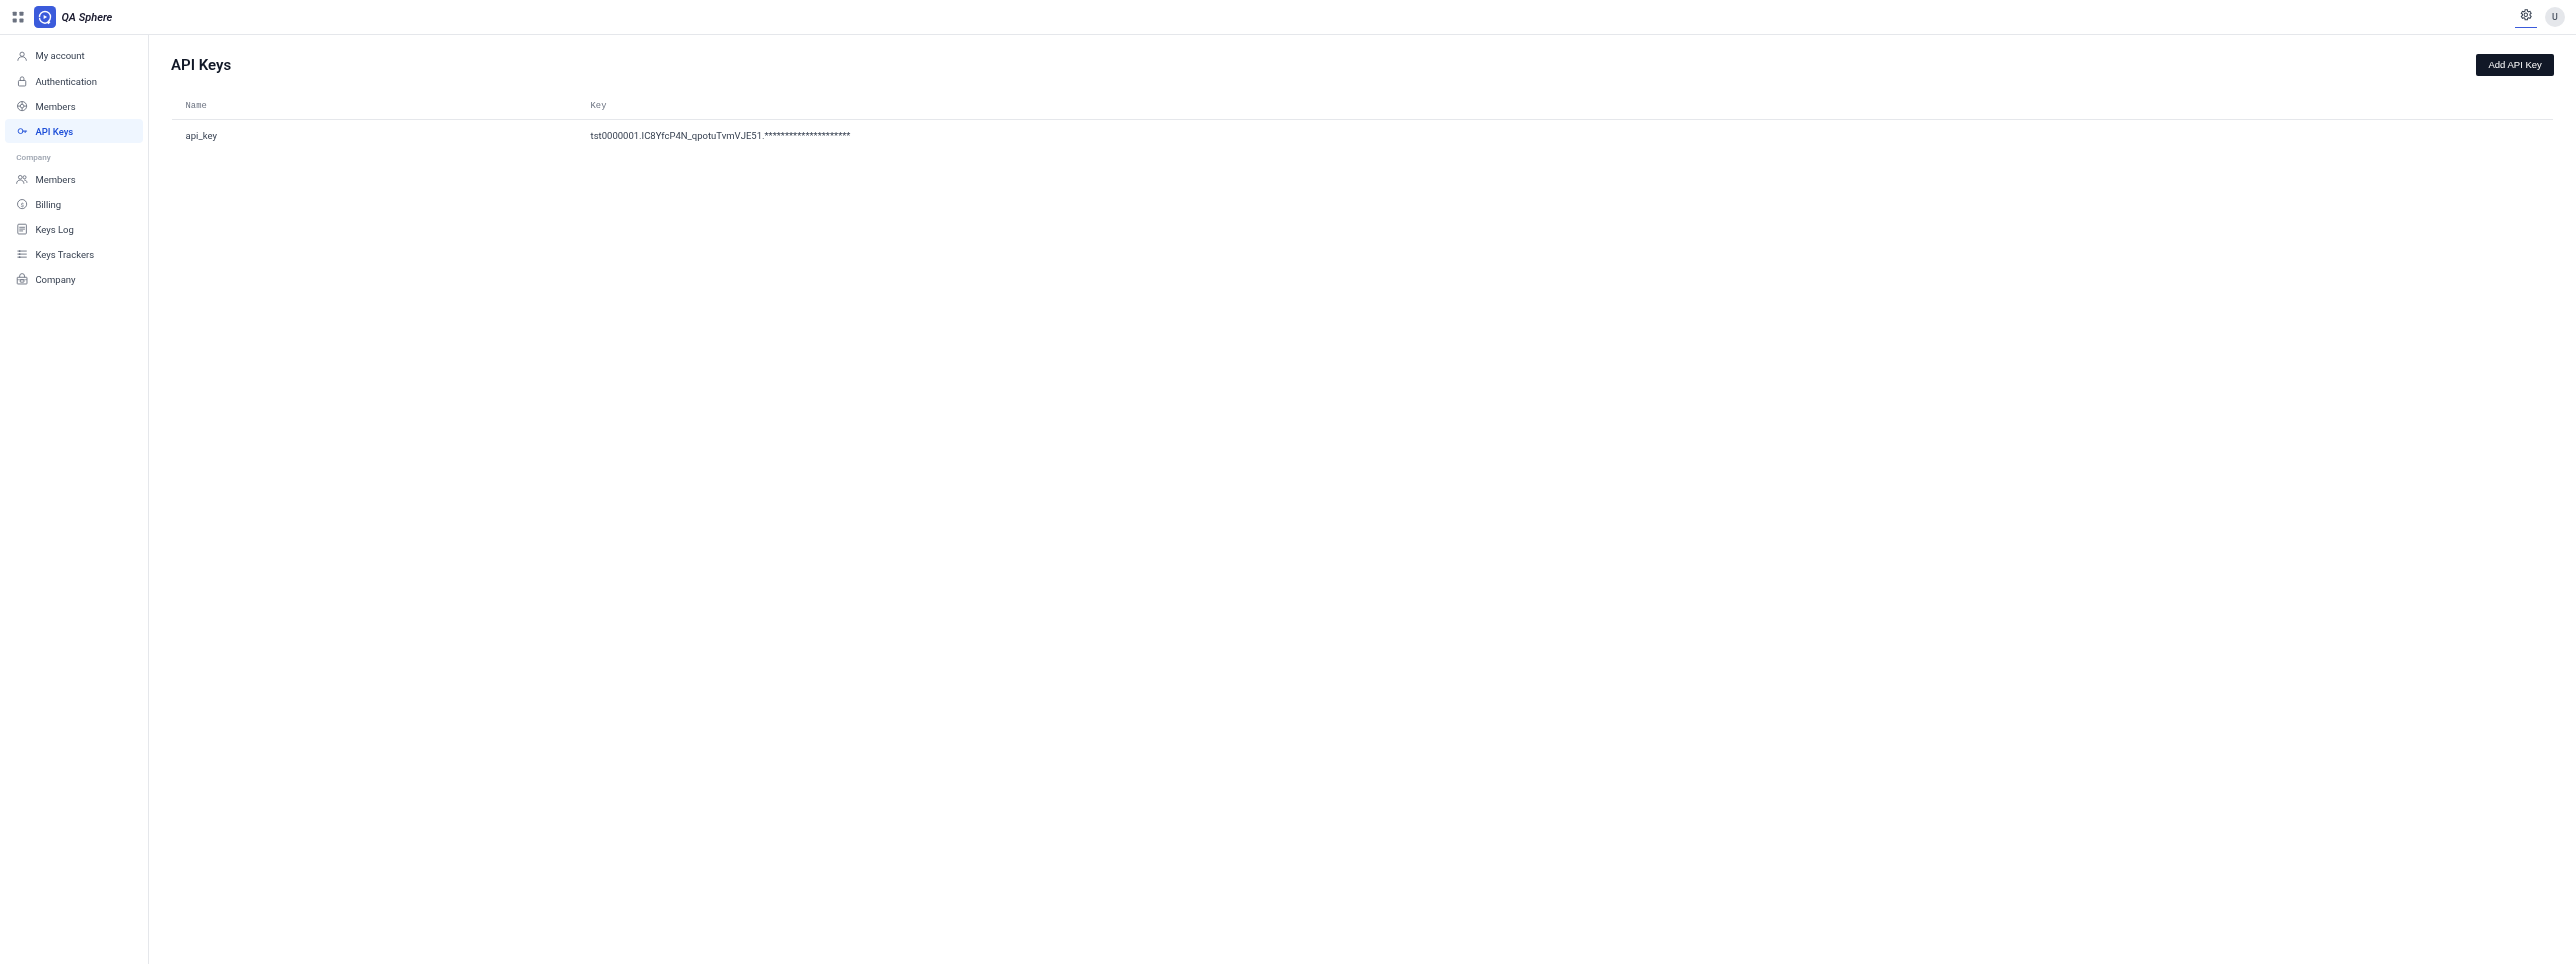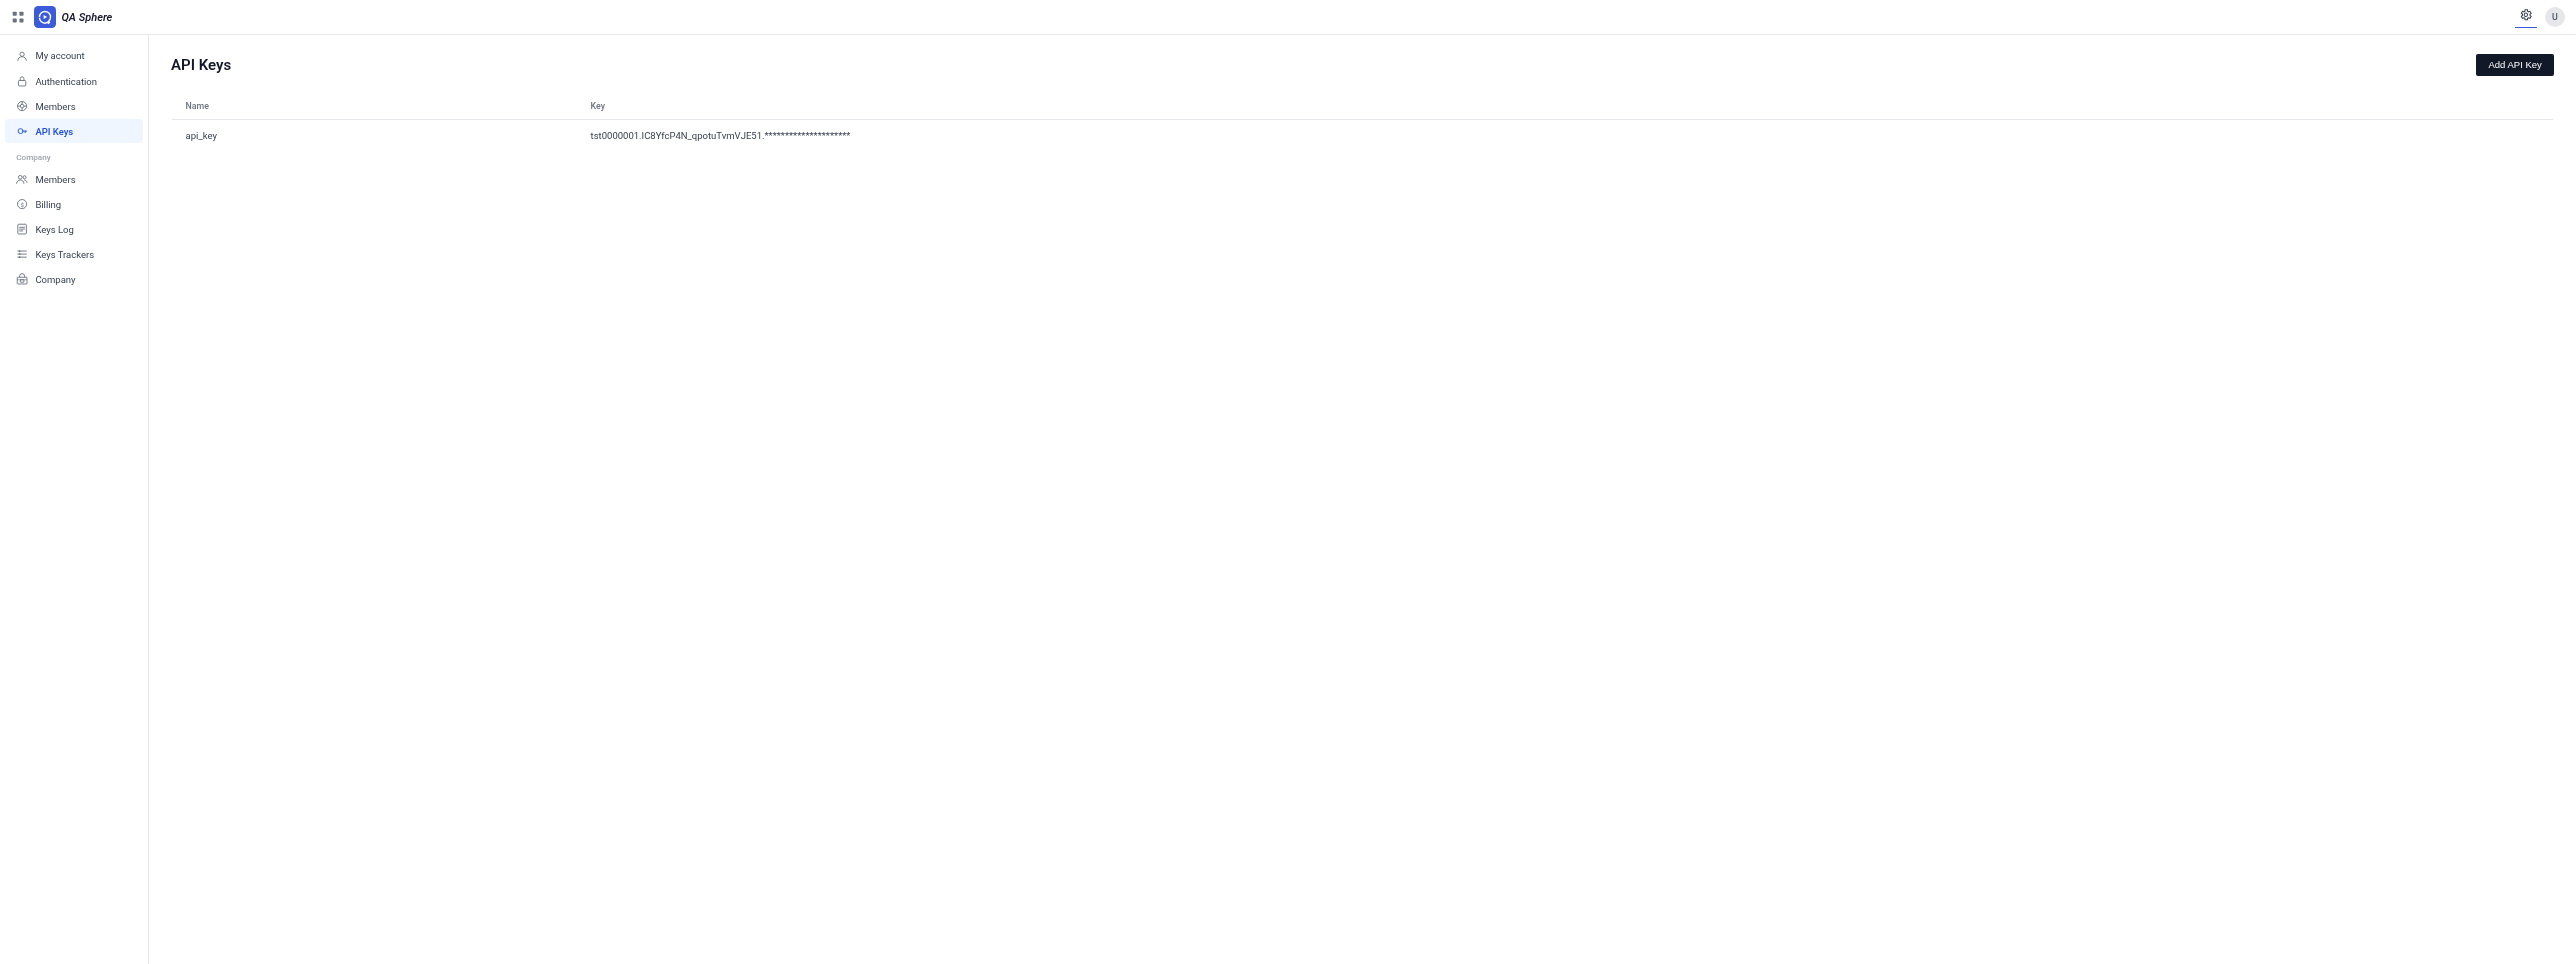--- a/index.html
+++ b/index.html
@@ -185,20 +185,21 @@
     }
 
     .api-table th {
       text-align: left;
       padding: 8.1px 13.6px;
       font-size: 8.8px;
       font-weight: 500;
       color: #6b7280;
       background: #fff;
       border-bottom: 0.7px solid #e5e7eb;
+      font-family: Liberation Mono, monospace;
     }
 
     .api-table td {
       padding: 9.5px 13.6px;
       font-size: 9.5px;
       color: #374151;
       border-bottom: 0.7px solid #f3f4f6;
     }
 
     .api-table tr:last-child td {

